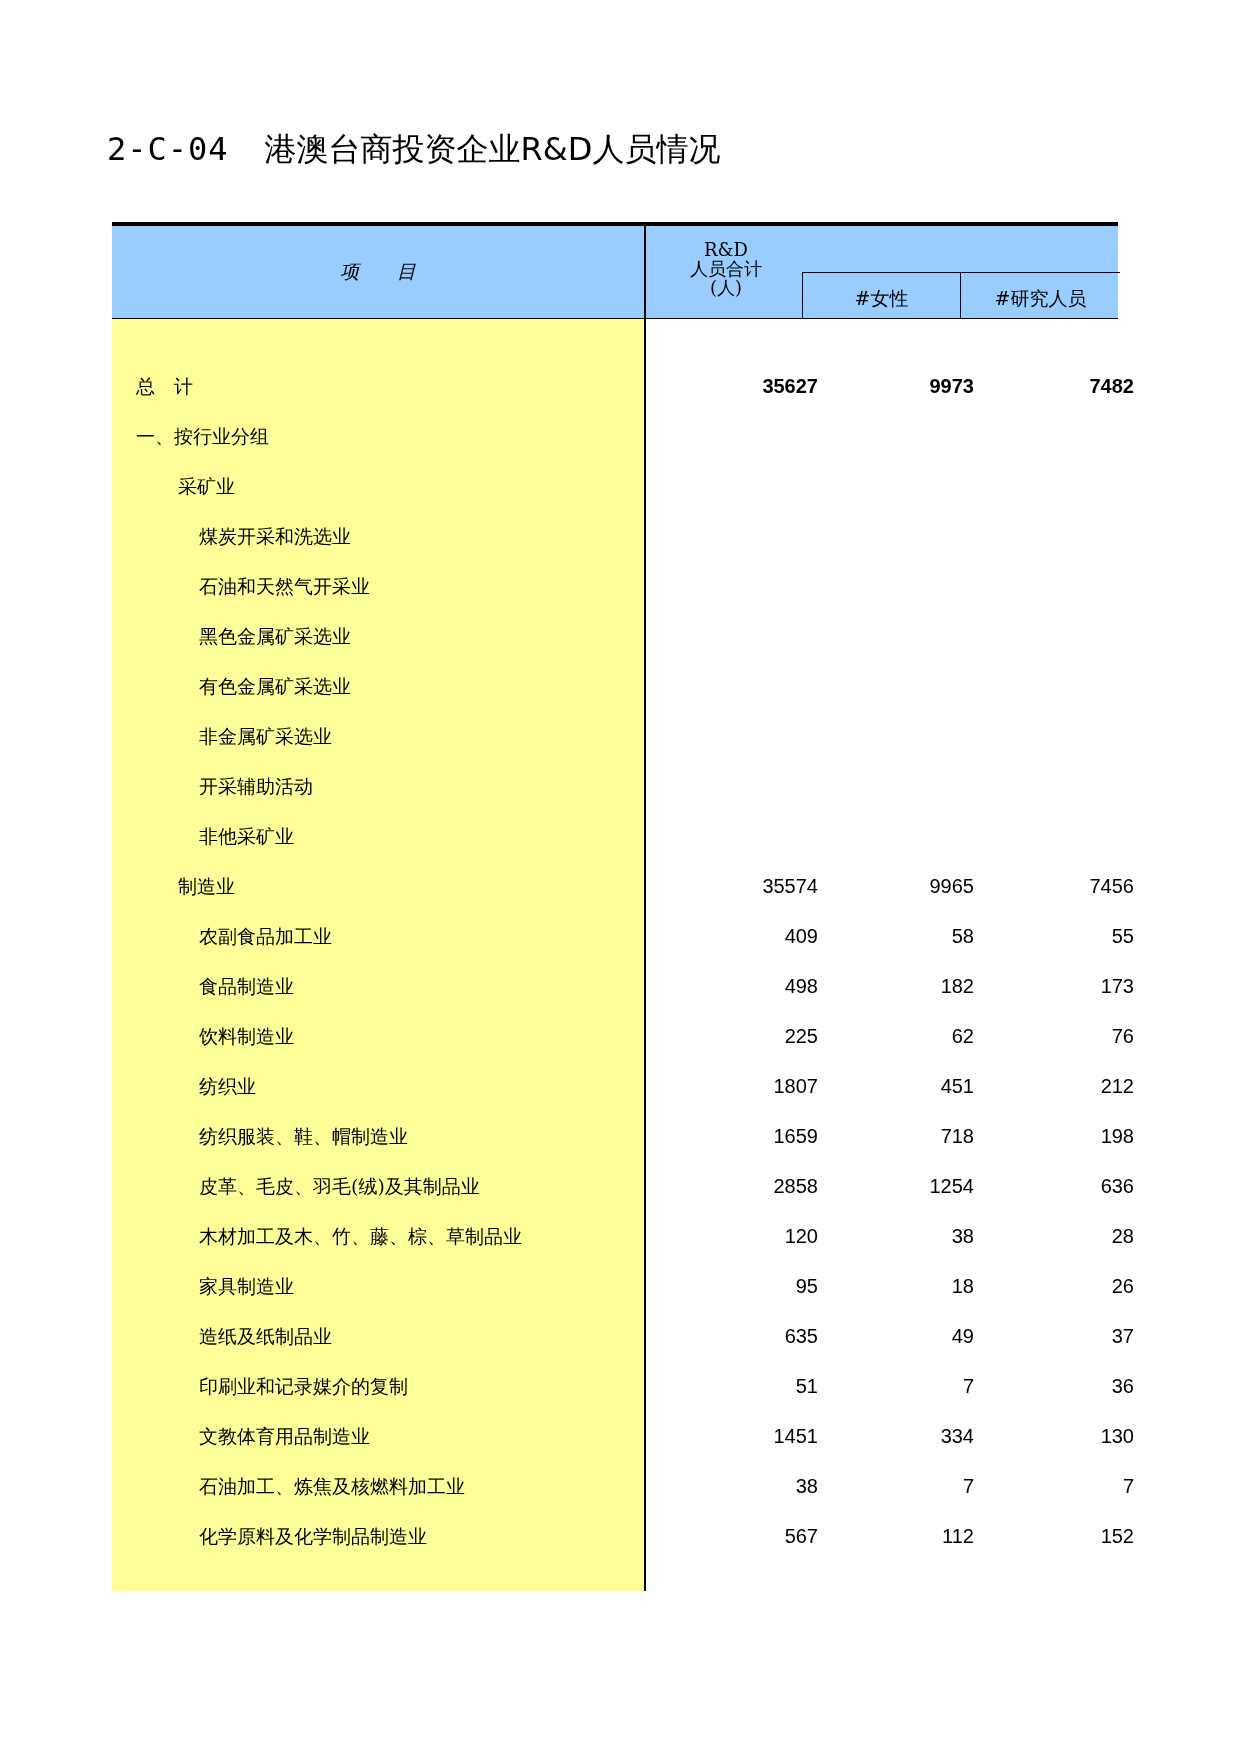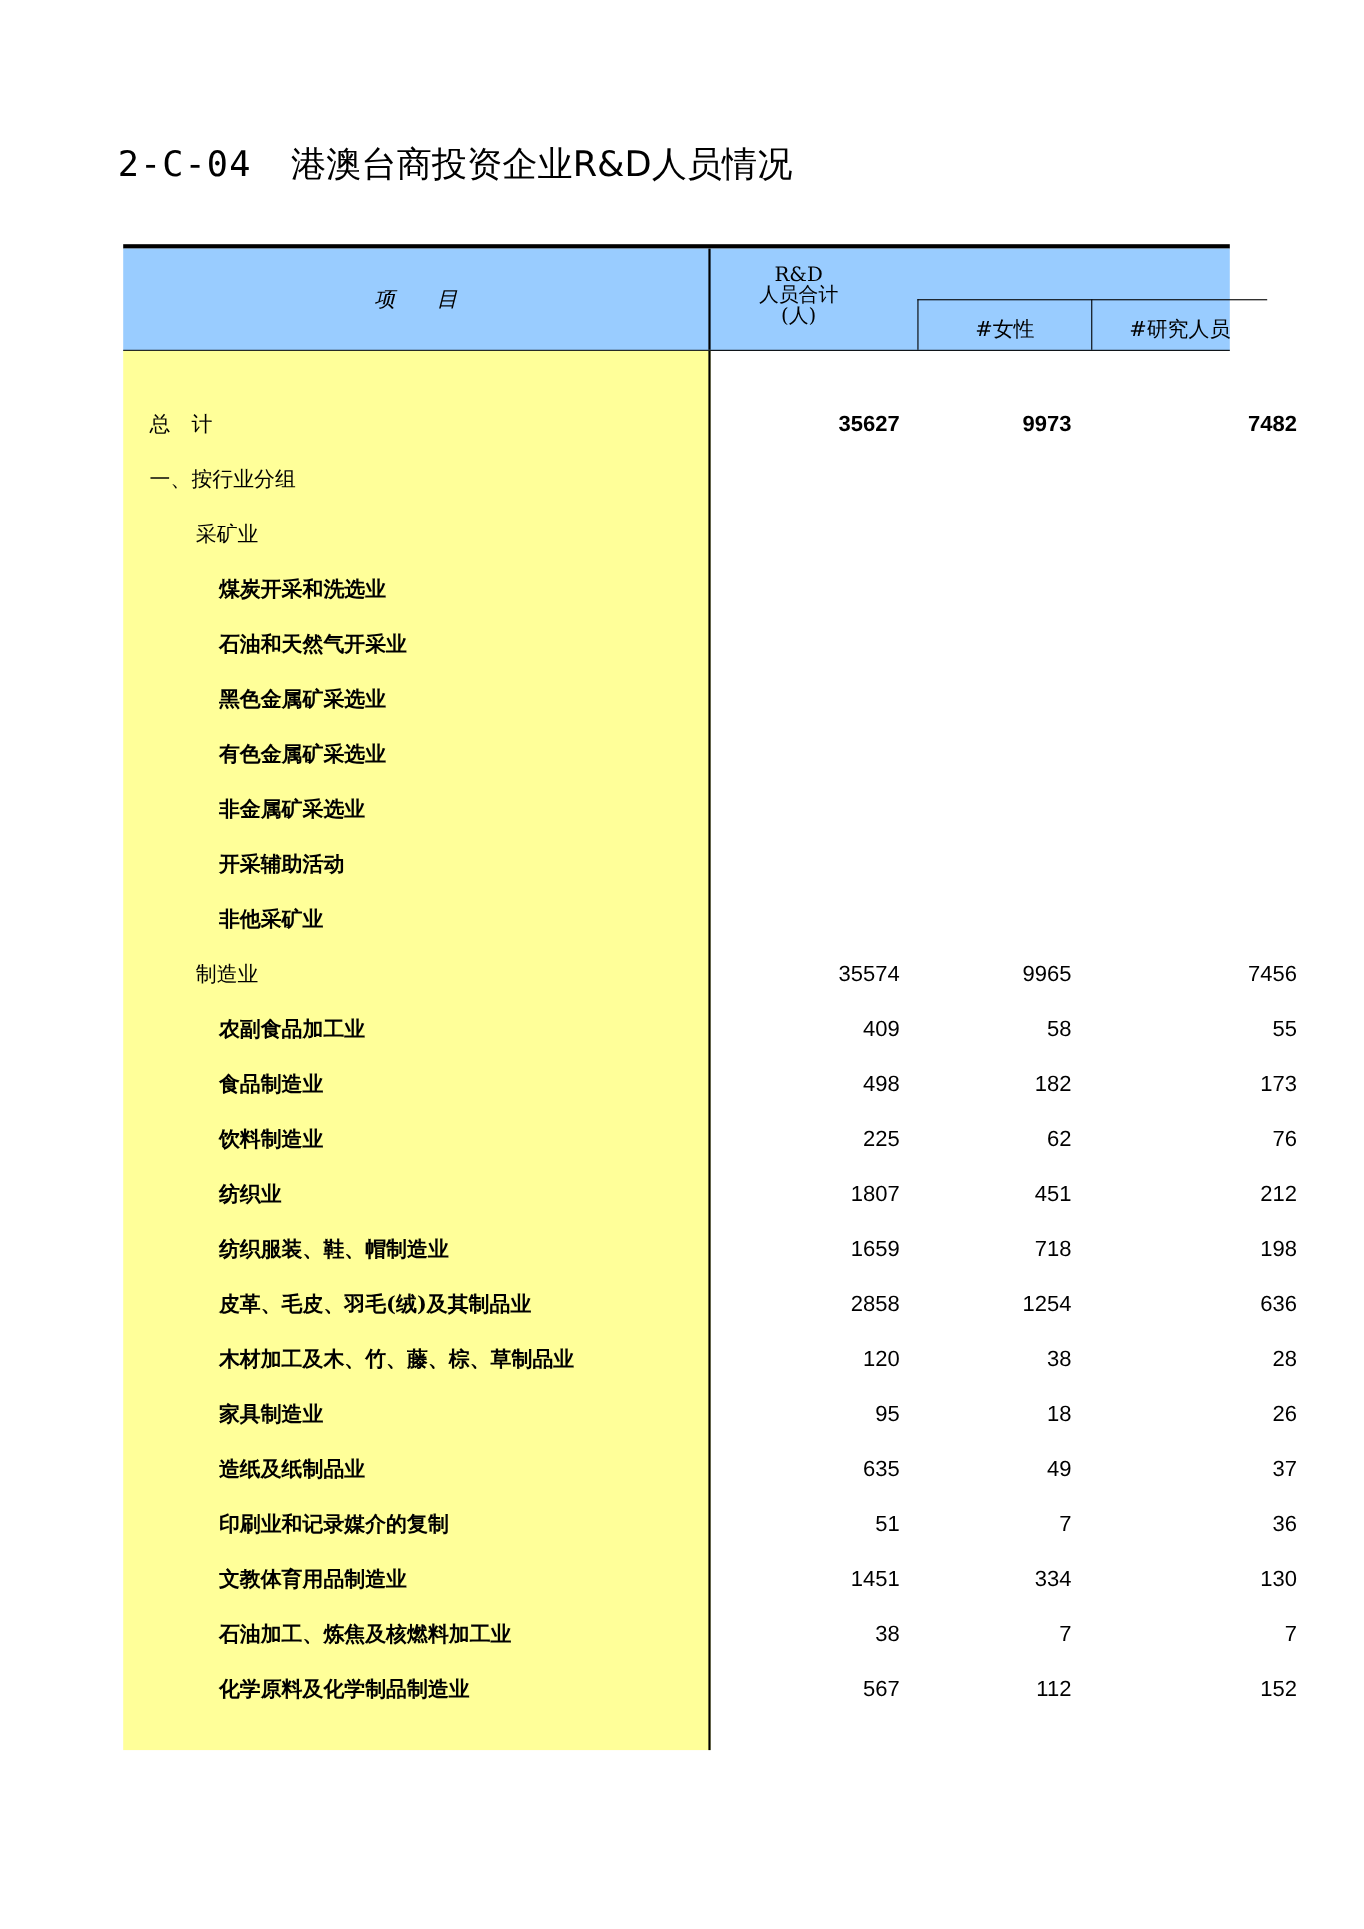--- a/index.html
+++ b/index.html
@@ -9,33 +9,33 @@
   .title .code { font-family:"DejaVu Sans Mono", monospace; letter-spacing:1px; }
   .title .gap { display:inline-block; width:36px; }
   .sheet { position:absolute; left:112px; top:222px; width:1006px; }
   .topline { height:4px; background:#000; }
   .hdr { position:relative; height:92px; background:#99ccff; border-bottom:1px solid #000; }
   .hdr .c-item { position:absolute; left:0; top:0; width:532px; height:92px; border-right:2px solid #000;
                  display:flex; align-items:center; justify-content:center; font-family:"DejaVu Serif", serif; font-size:19px;font-style:italic; }
   .hdr .c-item span { white-space:pre; }
   .hdr .c-total { position:absolute; left:534px; top:14px; width:160px; text-align:center; font-family:"DejaVu Serif", serif; font-size:18px; line-height:19px; }
   .hdr .sub { position:absolute; top:46px; height:46px; border-left:1px solid #000; border-top:1px solid #000;
-              display:flex; align-items:center; justify-content:center; font-family:"DejaVu Serif", serif; font-size:19px; padding-top:6px; box-sizing:border-box;margin-left:32px; }
+              display:flex; align-items:center; justify-content:center; font-family:"DejaVu Serif", serif; font-size:19px; padding-top:6px; box-sizing:border-box; }
   .hdr .sub.f { left:690px; width:158px; }
   .hdr .sub.r { left:848px; width:160px; }
   .body { position:relative;padding-left:20px; }
   .body .ycol { position:absolute; left:0; top:0; width:532px; background:#ffff99; border-right:2px solid #000; }
   .row { position:relative; height:50px; }
   .row .lbl { position:absolute; left:4px; top:0; height:50px; line-height:50px; font-family:"DejaVu Serif", serif; font-size:19px; white-space:pre; }
   .row .lbl.l1 { left:46px; }
-  .row .lbl.l2 { left:67px;font-weight:bold; }
+  .row .lbl.l2 { left:67px; }
   .row .num { position:absolute; top:0; height:50px; line-height:50px; font-family:"Liberation Sans", sans-serif; font-size:20px; text-align:right; }
   .row .n1 { left:534px; width:152px; }
   .row .n2 { left:690px; width:152px; }
-  .row .n3 { left:893px; width:154px; }
+  .row .n3 { left:848px; width:154px; }
   .row.bold .num { font-weight:bold; }
 </style>
 </head>
 <body>
 
 <div class="title"><span class="code">2-C-04</span><span class="gap"></span><span>港澳台商投资企业R&amp;D人员情况</span></div>
 
 <div class="sheet">
   <div class="topline"></div>
   <div class="hdr">

